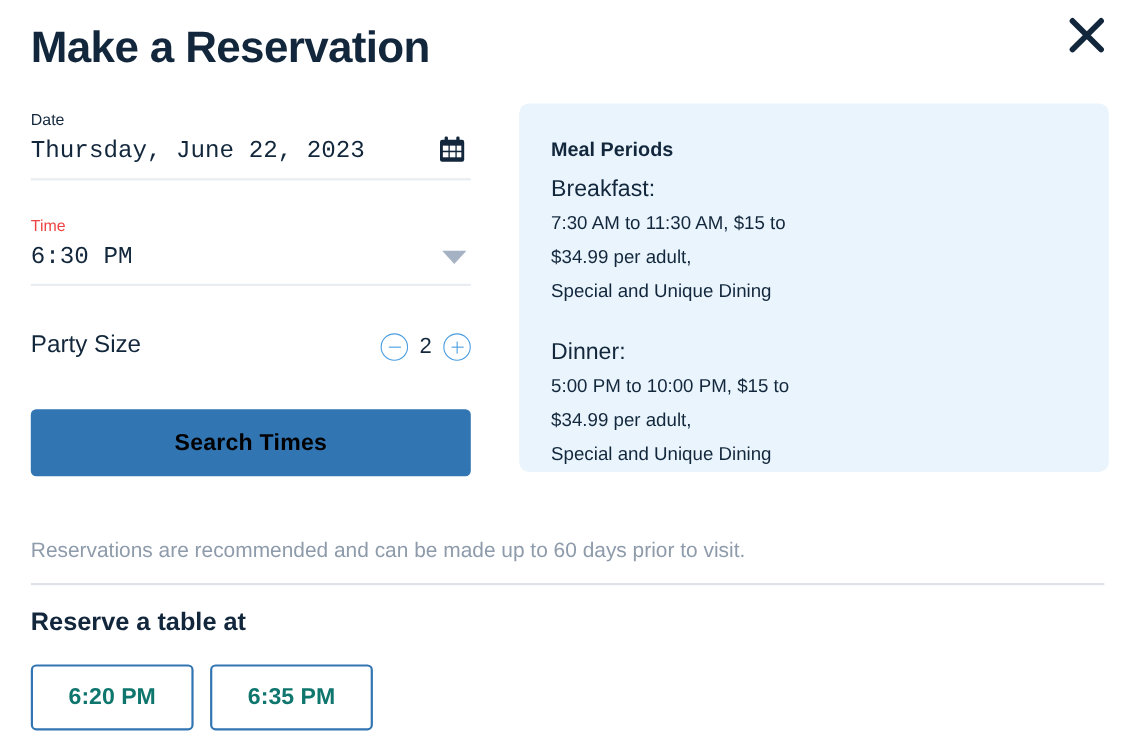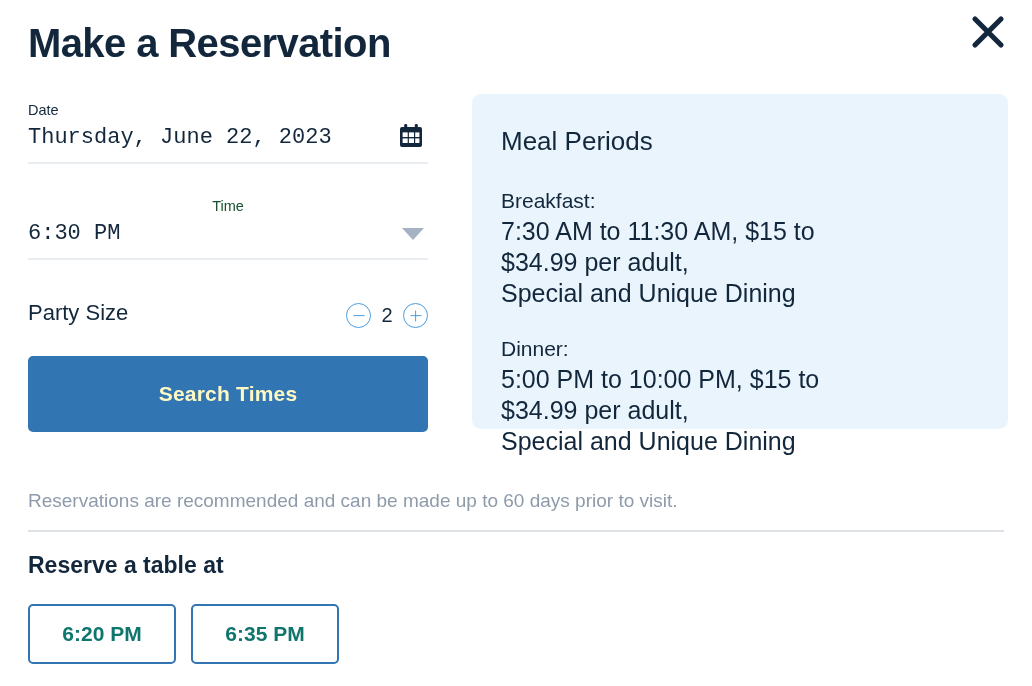--- a/index.html
+++ b/index.html
@@ -60,21 +60,21 @@
     padding-bottom: 8px;
   }
   .field + .field { margin-top: 32px; }
 
   .field-label {
     font-size: 14.5px;
     line-height: 20px;
     color: #13273c;
     margin-bottom: 2px;
   }
-  .field-label.muted { color: #14532d; text-align: center; }
+  .field-label.muted { color: #ef4444; }
 
   .field-row {
     display: flex;
     align-items: center;
     justify-content: space-between;
   }
   .field-value {
     font-size: 22px;
     line-height: 32px;
     color: #13273c;
@@ -142,24 +142,24 @@
     font-size: 20px;
     color: #13273c;
     min-width: 20px;
     text-align: center;
   }
 
   
   .search-btn {
     display: block;
     width: 400px;
-    height: 76px;
-    margin-top: 28px;
+    height: 61px;
+    margin-top: 44px;
     background: #3275b3;
-    color: #fef9c3;
+    color: #000000;
     border: none;
     border-radius: 5px;
     font-family: inherit;
     font-size: 21px;
     font-weight: bold;
     letter-spacing: 0.2px;
     cursor: pointer;
   }
 
   
@@ -217,39 +217,39 @@
     left: 472px;
     top: 94px;
     width: 536px;
     height: 335px;
     background: #e9f4fc;
     border-radius: 9px;
     box-sizing: border-box;
     padding: 32px 28px 0 29px;
   }
   .meal-panel h2 {
-    margin: 0 0 28px 0;
-    font-size: 26px;
-    font-weight: normal;
+    margin: 0 0 9px 0;
+    font-size: 18px;
+    font-weight: bold;
     color: #13273c;
   }
   .meal-row {
     display: flex;
     margin-bottom: 24px;
     flex-direction: column;
   }
   .meal-name {
     width: 140px;
     flex: none;
     font-size: 21px;
     line-height: 31px;
     color: #13273c;
   }
   .meal-desc {
-    font-size: 25px;
+    font-size: 17px;
     line-height: 31px;
     color: #13273c;
     white-space: pre-line;
   }
 </style>
 </head>
 <body>
 
 <button class="close-btn">
   <span>

